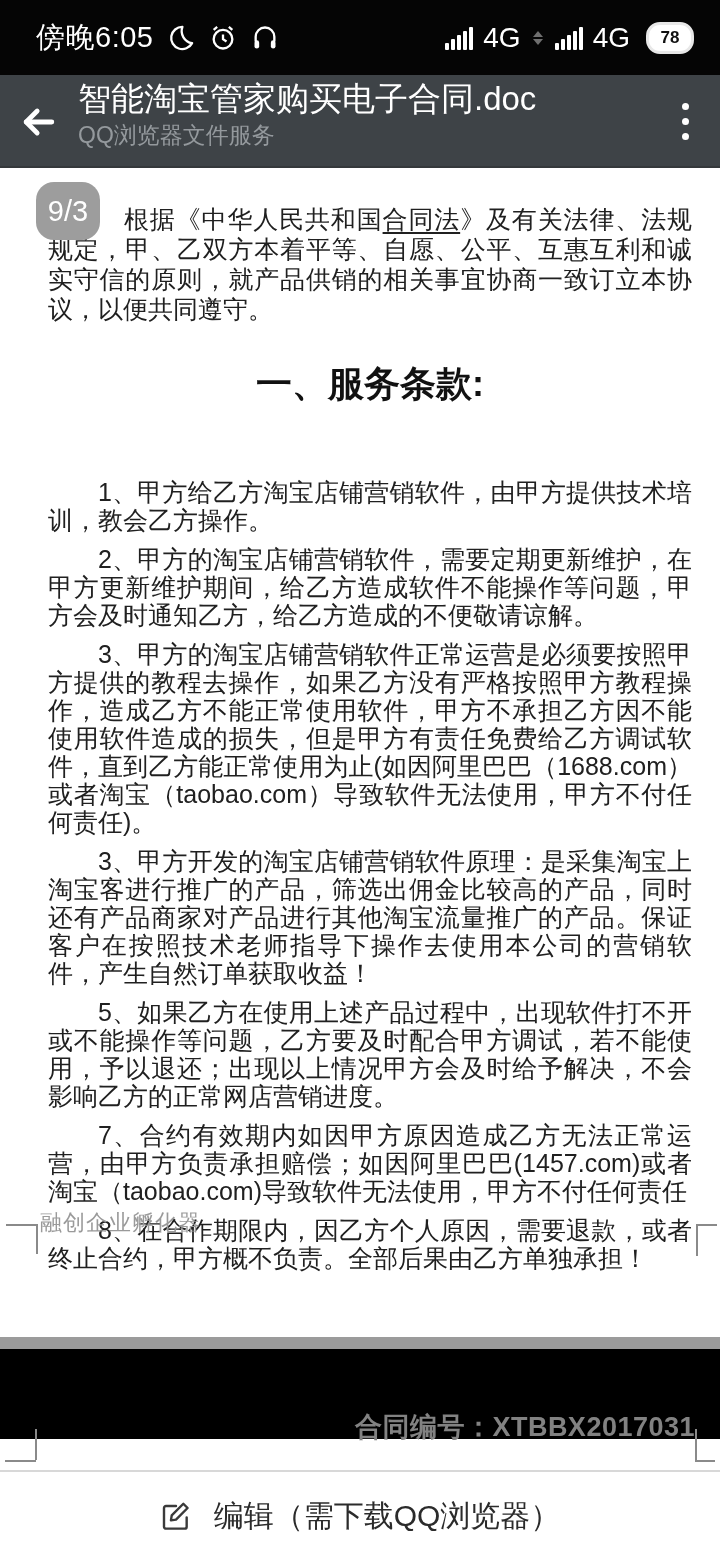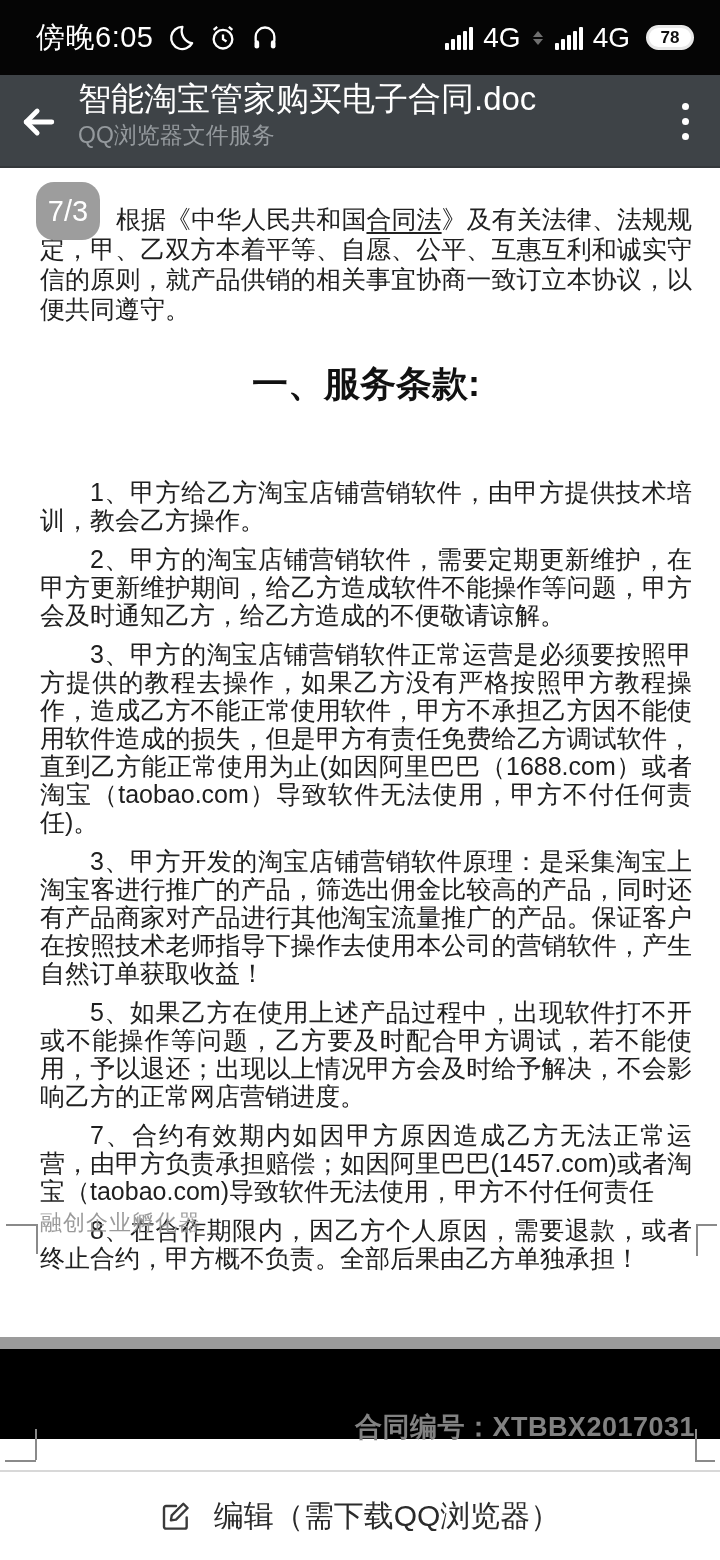--- a/index.html
+++ b/index.html
@@ -26,22 +26,22 @@
   .sig i { display:block; width:4px; background:#fff; border-radius:1px; }
   .sig i:nth-child(1){height:7px;} .sig i:nth-child(2){height:11px;}
   .sig i:nth-child(3){height:15px;} .sig i:nth-child(4){height:19px;}
   .sig i:nth-child(5){height:23px;}
   .net-label { font-size:28px; }
   .updown { display:flex; flex-direction:column; gap:2px; margin:0 2px; }
   .updown span { width:0; height:0; border-left:5px solid transparent; border-right:5px solid transparent; }
   .updown .up { border-bottom:6px solid #6f6f6f; }
   .updown .down { border-top:6px solid #6f6f6f; }
   .battery {
-    width:48px; height:25px; border:3px solid #e8e8e8; border-radius:14px;
-    display:flex; justify-content:center; margin-left:6px;
+    width:48px; height:32px; border:3px solid #e8e8e8; border-radius:14px;
+    display:flex; align-items:center; justify-content:center; margin-left:6px;
     background:#fff;
   }
   .battery b { font-size:17px; color:#111; font-weight:bold; }
 
   
   .app-header {
     position:absolute; top:75px; left:0; width:720px; height:93px;
     background:#3e4347; border-bottom:2px solid #34383b;
     display:flex; 
   }
@@ -59,21 +59,21 @@
   .doc-area {
     position:absolute; top:168px; left:0; width:720px; height:1169px;
     background:#ffffff; color:#202020; overflow:hidden;
   }
   .page-badge {
     position:absolute; top:14px; left:36px; width:64px; height:58px;
     background:#9d9d9d; border-radius:18px; color:#ffffff;
     display:flex; align-items:center; justify-content:center;
     font-size:29px; z-index:3;
   }
-  .doc-body { padding:36px 28px 0 40px; }
+  .doc-body { padding:36px 28px 0 40px;margin-left:8px; }
   .intro {
     font-size:25px; line-height:30px; text-indent:76px; text-align:justify;
   }
   .intro .u { text-decoration:underline; text-underline-offset:4px; }
   .section-heading {
     text-align:center; font-weight:bold; font-size:36px; line-height:40px;
     margin:40px 0 74px 0; color:#111;
   }
   .clauses { }
   .clause {
@@ -182,21 +182,21 @@
     <div class="header-subtitle">QQ浏览器文件服务</div>
   </div>
   <div class="menu-btn">
     <i></i>
       <i></i>
       <i></i>
   </div>
 </div>
 
 <div class="doc-area">
-  <div class="page-badge">7/3</div>
+  <div class="page-badge">9/3</div>
 
   <div class="doc-body">
     <p class="intro"><span>根据《中华人民共和国</span><span class="u">合同法</span><span>》及有关法律、法规规定，甲、乙双方本着平等、自愿、公平、互惠互利和诚实守信的原则，就产品供销的相关事宜协商一致订立本协议，以便共同遵守。</span></p>
 
     <h1 class="section-heading">一、服务条款:</h1>
 
     <div class="clauses">
         <p class="clause">1、甲方给乙方淘宝店铺营销软件，由甲方提供技术培训，教会乙方操作。</p>
         <p class="clause">2、甲方的淘宝店铺营销软件，需要定期更新维护，在甲方更新维护期间，给乙方造成软件不能操作等问题，甲方会及时通知乙方，给乙方造成的不便敬请谅解。</p>
         <p class="clause">3、甲方的淘宝店铺营销软件正常运营是必须要按照甲方提供的教程去操作，如果乙方没有严格按照甲方教程操作，造成乙方不能正常使用软件，甲方不承担乙方因不能使用软件造成的损失，但是甲方有责任免费给乙方调试软件，直到乙方能正常使用为止(如因阿里巴巴（1688.com）或者淘宝（taobao.com）导致软件无法使用，甲方不付任何责任)。</p>

